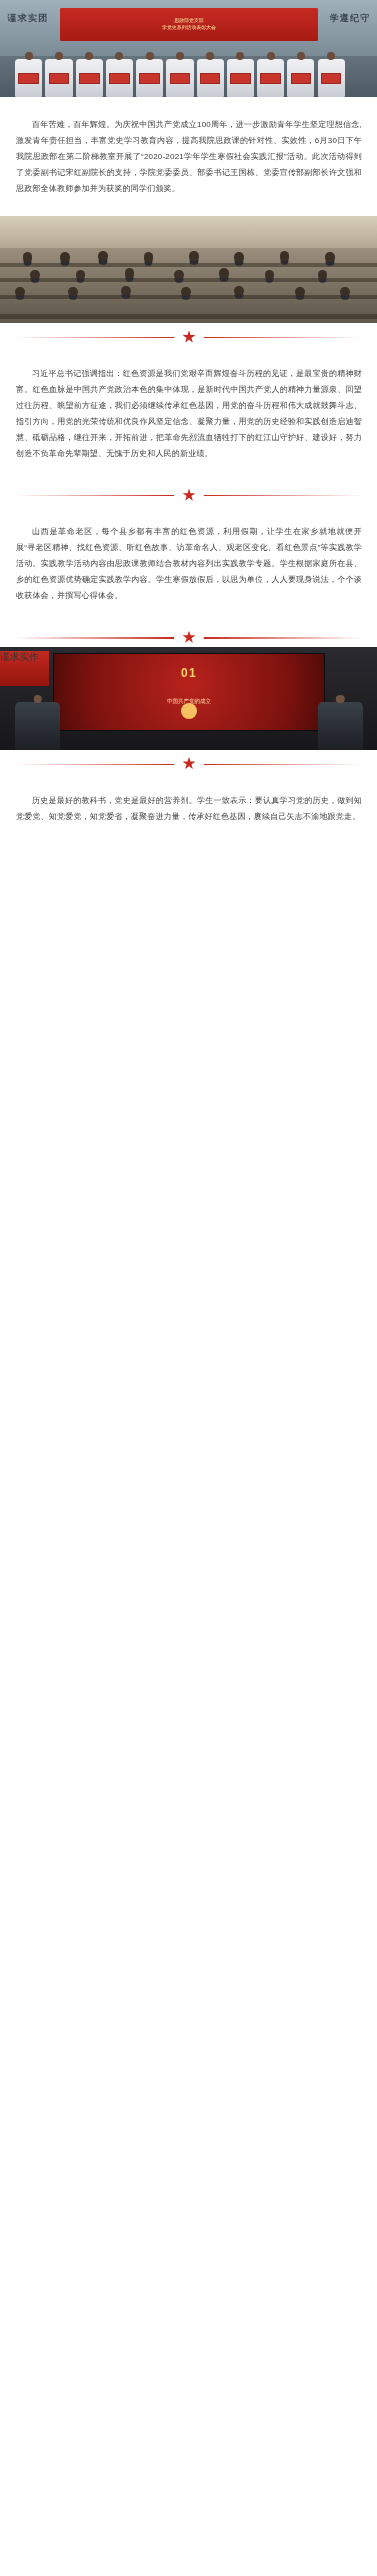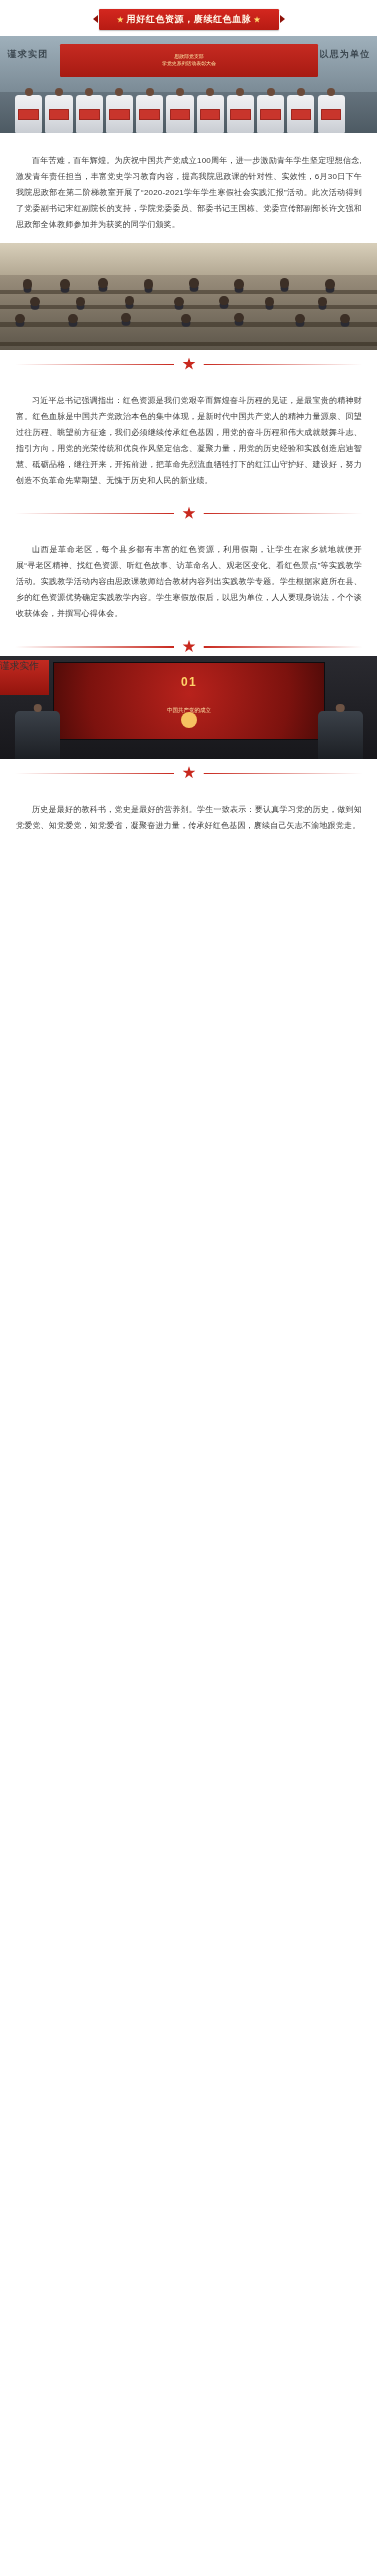--- a/index.html
+++ b/index.html
@@ -149,21 +149,21 @@
   .p5 .proj .t1 { font-size:11px; color:#ffe9b0; font-weight:bold; letter-spacing:1.8px; }
   .p5 .proj .t2 { font-size:5.5px; color:#d8e6f7; margin-top:3.6px; letter-spacing:0.6px; }
   .p5 .person { position:absolute; bottom:0; width:11%; height:40%;
     background:linear-gradient(180deg,#e9ebee,#b9bec6); border-radius:4.9px 4.9px 0 0; }
   .p5 .person.dark { background:linear-gradient(180deg,#3a4049,#1f232a); }
   .p5 .person::before { content:""; position:absolute; left:50%; top:-7.3px; transform:translateX(-50%);
     width:8.5px; height:8.5px; border-radius:50%; background:#6b5040; }
 
   
   .section {
-    padding: 12px 16px 2px 16px;
+    padding: 12px 16px 11px 16px;
   }
   .para {
     font-size: 8px;
     line-height: 2.0;
     color: #3b3b3b;
     text-align: justify;
     text-indent: 2em;
     letter-spacing: 0.2px;
   }
 
@@ -203,30 +203,25 @@
     font-size: 7.3px;
     color: #5a5a5a;
     letter-spacing: 0.6px;
   }
 </style>
 </head>
 <body>
 
 <div class="page">
 
-  <div class="header-band">
-    <div class="title-plate">
-      <span class="title-star">★</span><span>用好红色资源，赓续红色血脉</span><span class="title-star">★</span>
-    </div>
-  </div>
 
   <div class="photo p1">
     <div class="wall"></div>
     <div class="sidetext l">谨求实团</div>
-    <div class="sidetext r">以思为单位</div>
+    <div class="sidetext r">学遵纪守</div>
     <div class="banner">
       <div>思政部党支部</div>
       <div>学党史系列活动表彰大会</div>
     </div>
     <div class="crowd">
       <div class="person" style="left:4%">
           <div class="cert"></div>
         </div>
       <div class="person" style="left:12%">
           <div class="cert"></div>

